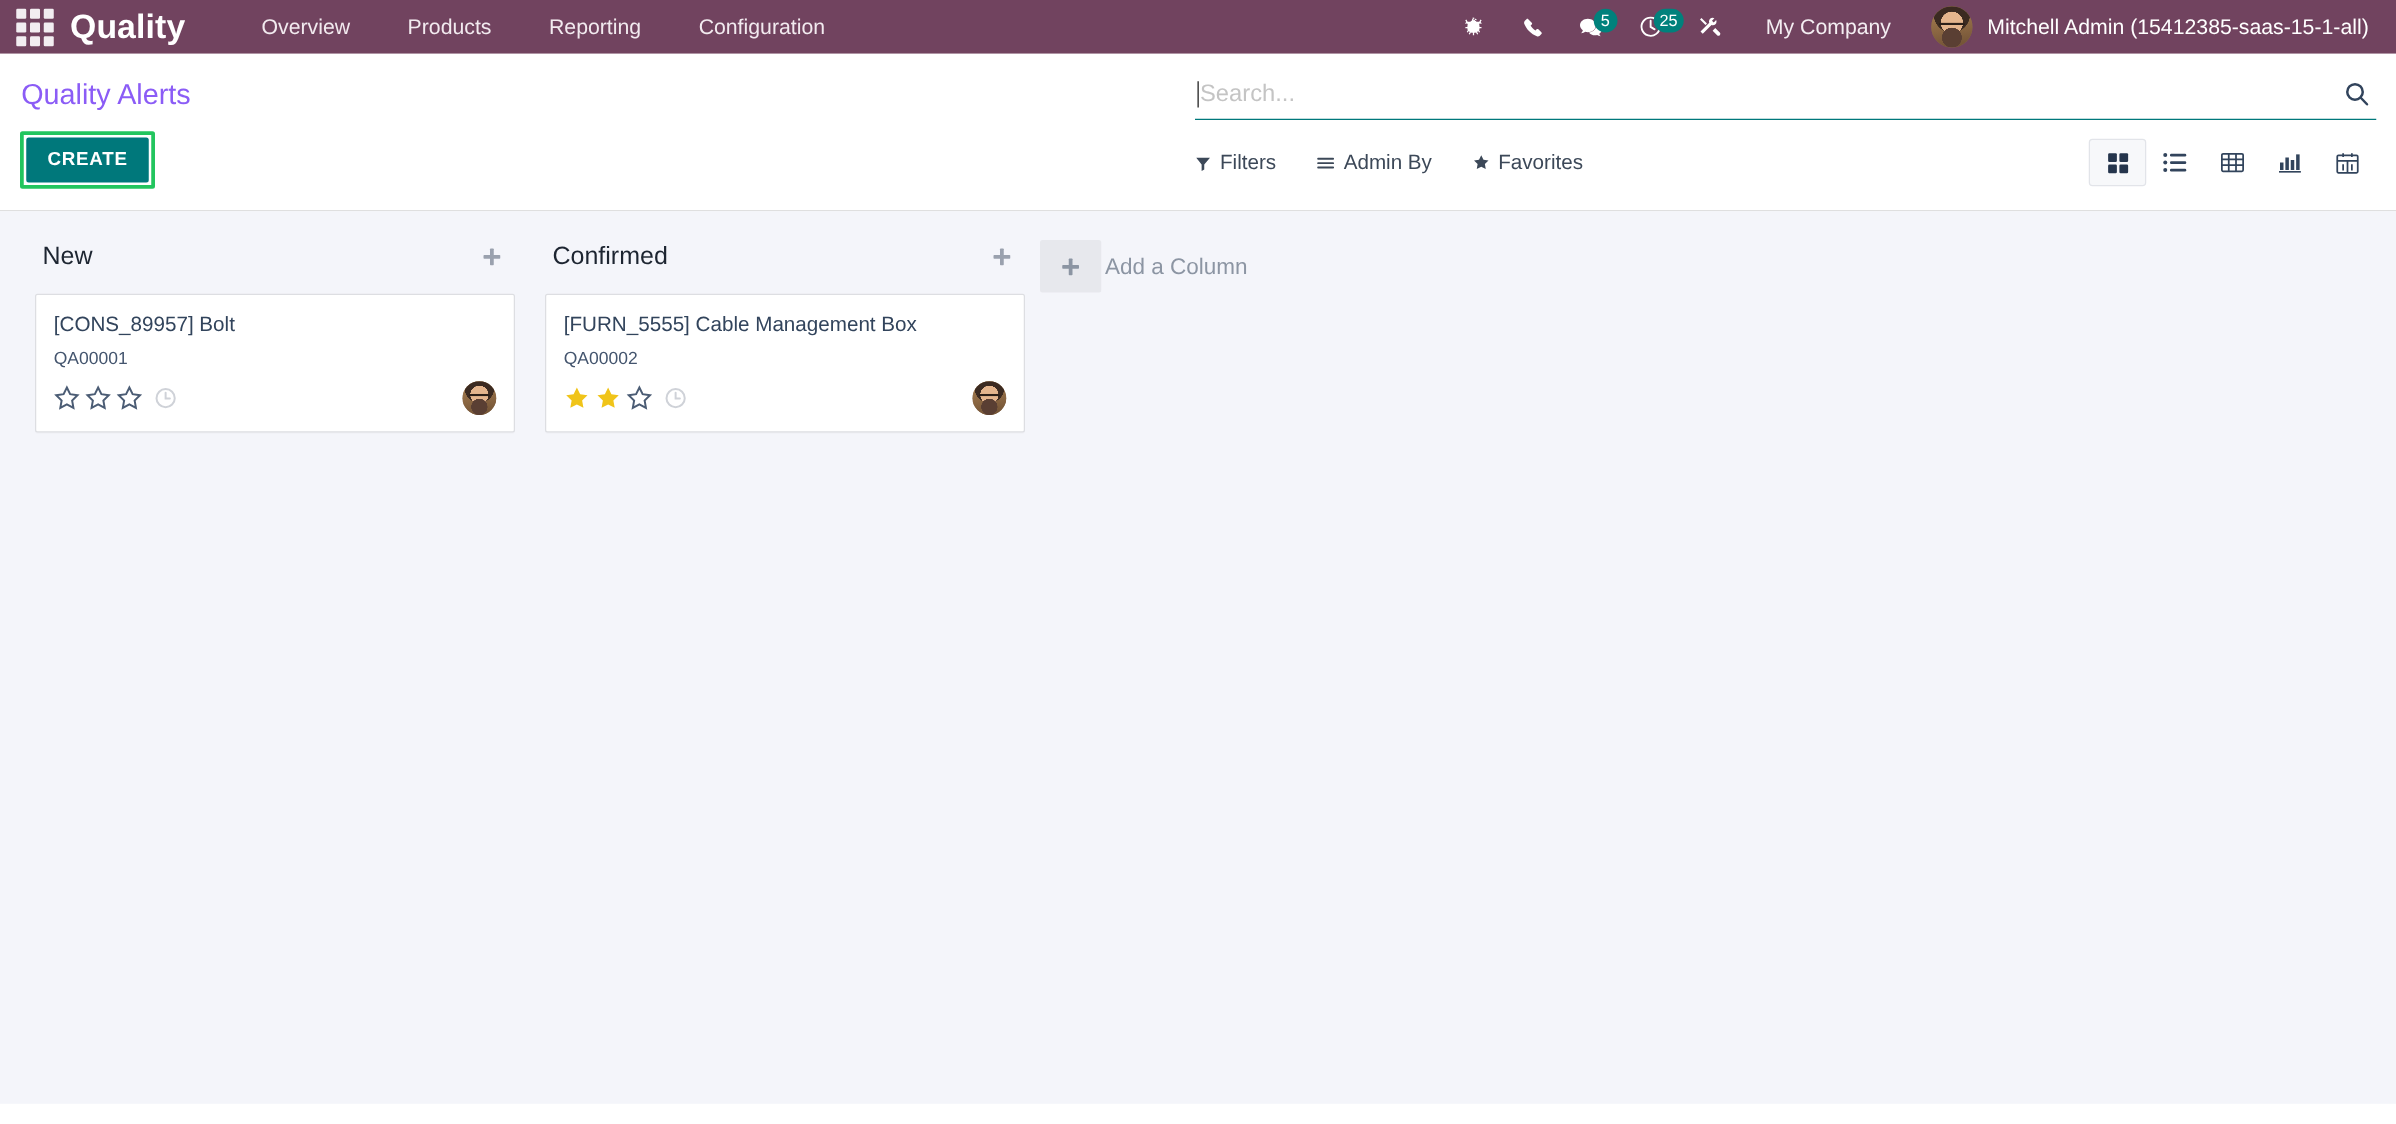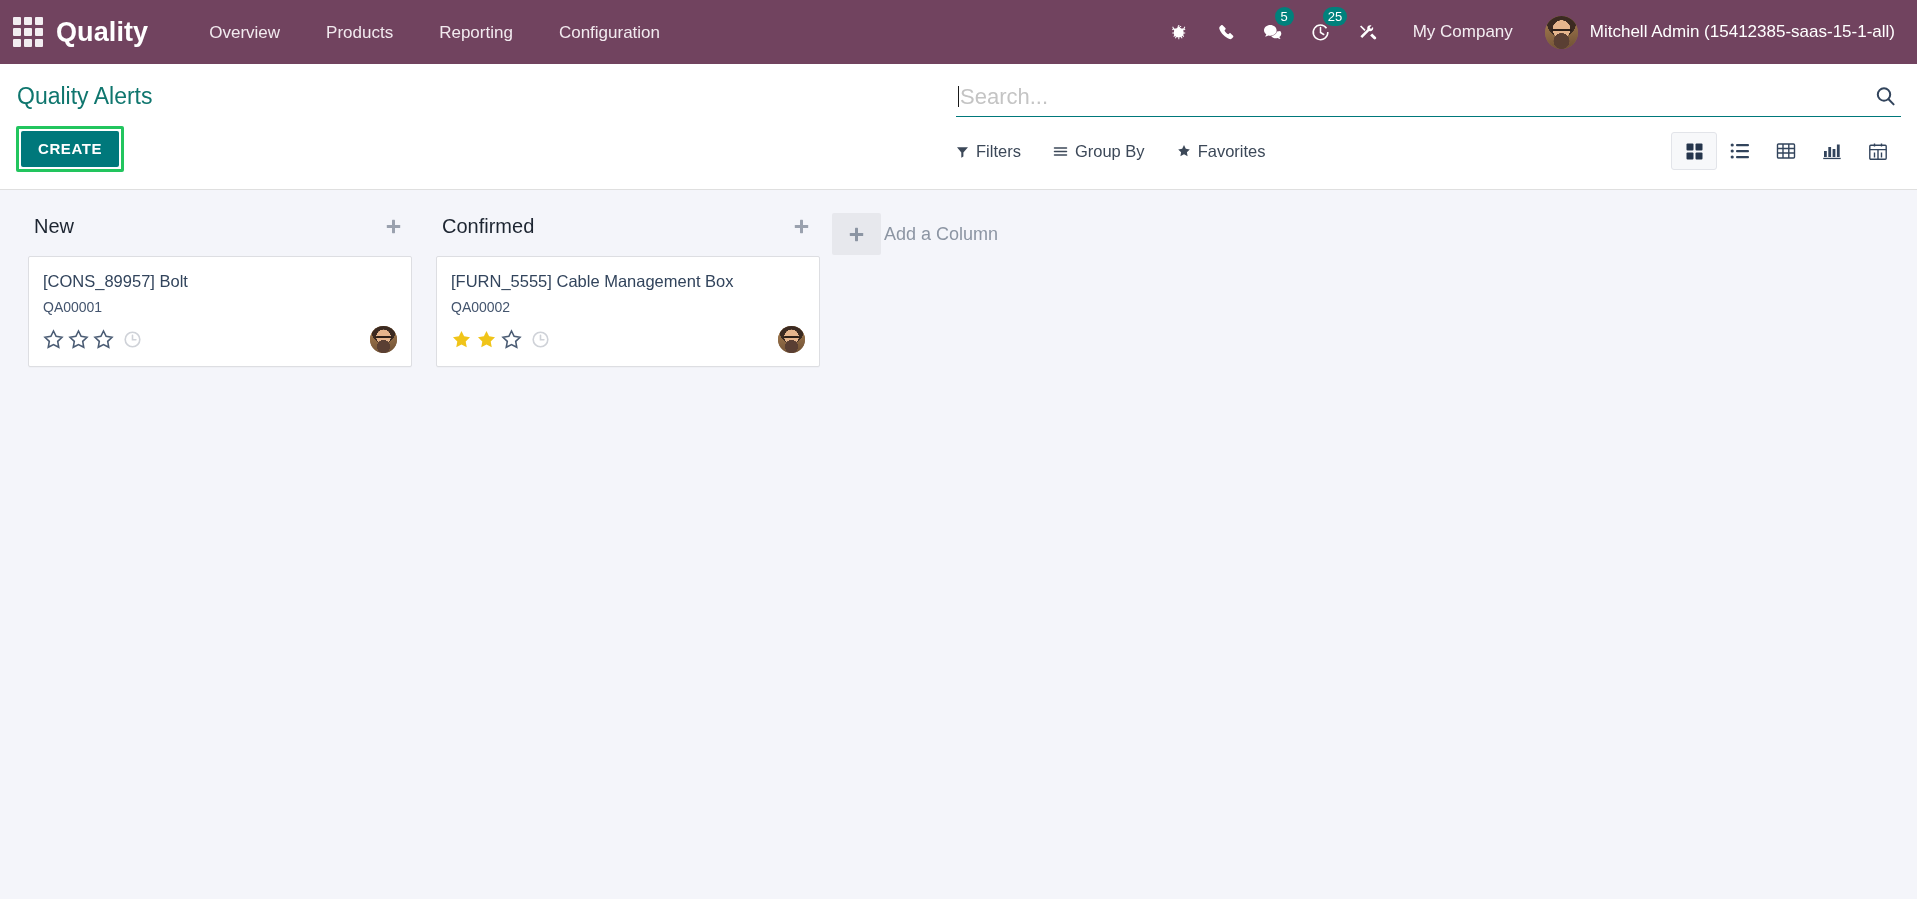--- a/index.html
+++ b/index.html
@@ -6,21 +6,21 @@
   html, body {
     width: 1917px;
     height: 899px;
     overflow: hidden;
     font-family: "Liberation Sans", sans-serif;
     background: #FFFFFF;
   }
 
   
   .navbar {
-    height: 64px;
+    height: 43px;
     background: #71435F;
     display: flex;
     align-items: center;
     padding: 0 14px 0 10px;
     color: #FFFFFF;
     position: relative;
   }
   .apps-grid {
     width: 36px; height: 36px;
     display: grid;
@@ -142,21 +142,21 @@
   }
   .cp-inner {
     display: flex;
     align-items: flex-start;
     padding: 18px 16px 0 16px;
     height: 100%;
   }
   .cp-left { width: 940px; flex: 0 0 940px; }
   .page-title {
     font-size: 23px;
-    color: #0f766e;
+    color: #8b5cf6;
     font-weight: 400;
     line-height: 28px;
     margin-bottom: 16px;
     padding-left: 1px;
   }
   .create-wrap {
     display: inline-block;
     border: 3px solid #22c55e;
     padding: 2px;
     border-radius: 2px;
@@ -190,21 +190,21 @@
     height: 33px;
   }
   .search-caret {
     width: 1px;
     height: 21px;
     background: #1A1A1A;
     margin-right: 1px;
     flex: 0 0 1px;
   }
   .search-placeholder {
-    font-size: 22px;
+    font-size: 19px;
     color: #C4C4C4;
     line-height: 22px;
     flex: 1 1 auto;
   }
   .search-icon-btn {
     cursor: pointer;
     padding: 0 2px;
     display: flex;
     align-items: center;
   }
@@ -447,21 +447,21 @@
           </span>
           <span>Filters</span>
         </div>
 
         <div class="filter-btn">
           <span class="fi">
             <svg width="15" height="13" viewBox="0 0 15 13" fill="none" stroke="#3C4858" stroke-width="1.5" stroke-linecap="round">
               <path d="M1.5 3h12M1.5 6.5h12M1.5 10h12"></path>
             </svg>
           </span>
-          <span>Group By</span>
+          <span>Admin By</span>
         </div>
 
         <div class="filter-btn">
           <span class="fi">
             <svg width="14" height="14" viewBox="0 0 14 14" fill="#3C4858">
               <path d="M7 1.1l1.8 3.7 4 .6-2.9 2.8.7 4-3.6-1.9-3.6 1.9.7-4L1.2 5.4l4-.6L7 1.1z"></path>
             </svg>
           </span>
           <span>Favorites</span>
         </div>

